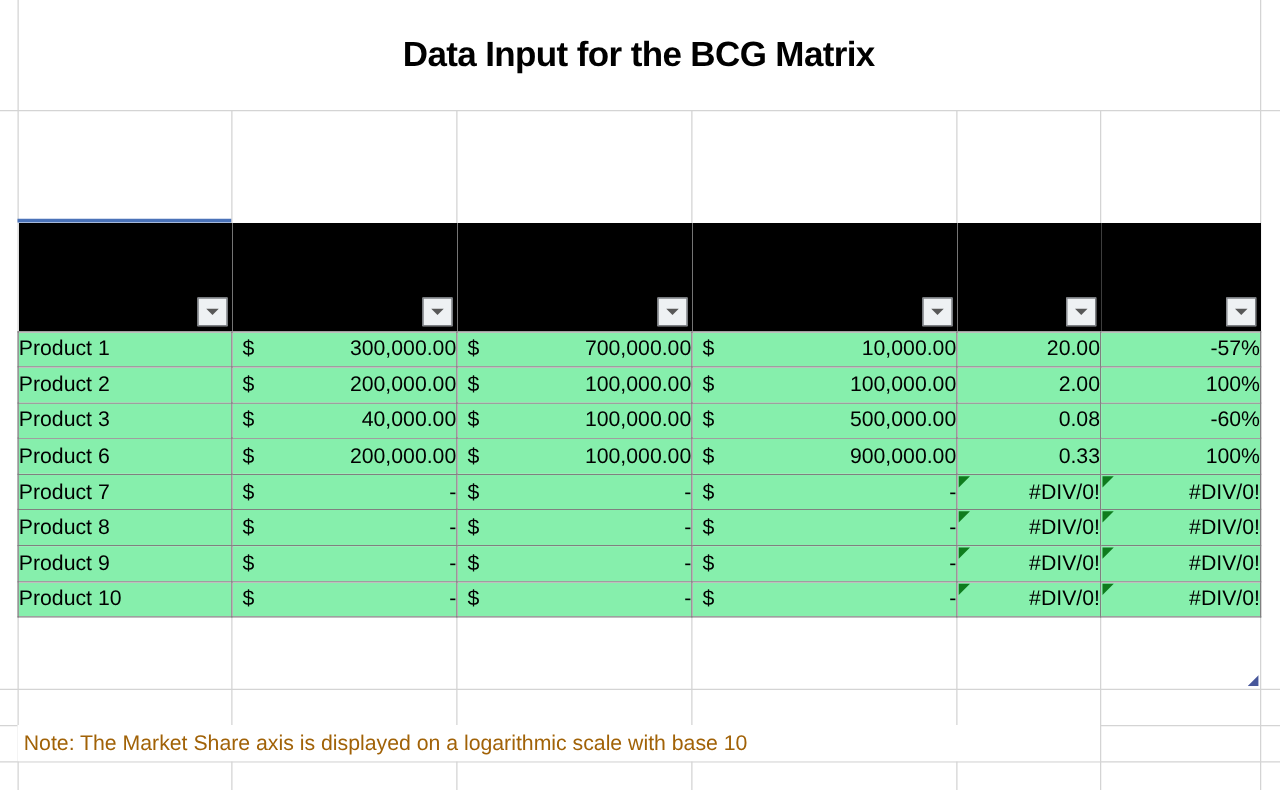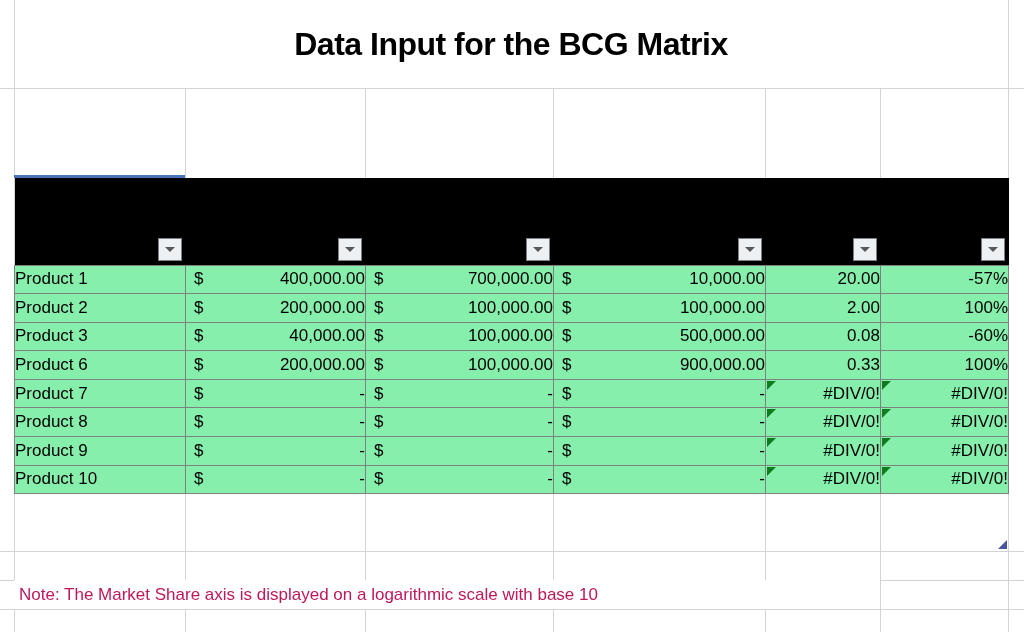--- a/index.html
+++ b/index.html
@@ -39,21 +39,21 @@
   
   #title-cell {
     position: absolute;
     left: 14px;
     top: 0px;
     width: 994px;
     height: 88px;
     display: flex;
     align-items: center;
     justify-content: center;
-    font-size: 32px;
+    font-size: 28px;
     font-weight: 700;
     color: #000000;
     letter-spacing: -0.5px;
     white-space: nowrap;
   }
 
   
   .donotedit {
     position: absolute;
     top: 150px;
@@ -188,21 +188,21 @@
   
   #note {
     position: absolute;
     left: 14px;
     top: 580px;
     width: 866px;
     height: 29px;
     display: flex;
     align-items: center;
     font-size: 17px;
-    color: #be185d;
+    color: #a16207;
     padding-left: 5px;
     box-sizing: border-box;
     background: #fff;
     white-space: nowrap;
   }
 </style>
 </head>
 <body>
 
 <div id="sheet">
@@ -272,21 +272,21 @@
           <span class="hdr-inner">Market Growth</span>
           <span class="filter-btn">
               <span class="caret"></span>
             </span>
         </th>
       </tr>
     </thead>
     <tbody id="tbody">
         <tr>
           <td class="name">Product 1</td>
-          <td class="money"><span class="cur">$</span><span>400,000.00</span></td>
+          <td class="money"><span class="cur">$</span><span>300,000.00</span></td>
           <td class="money"><span class="cur">$</span><span>700,000.00</span></td>
           <td class="money"><span class="cur">$</span><span>10,000.00</span></td>
           <td class="num">20.00</td>
           <td class="num">-57%</td>
         </tr>
         <tr>
           <td class="name">Product 2</td>
           <td class="money"><span class="cur">$</span><span>200,000.00</span></td>
           <td class="money"><span class="cur">$</span><span>100,000.00</span></td>
           <td class="money"><span class="cur">$</span><span>100,000.00</span></td>

